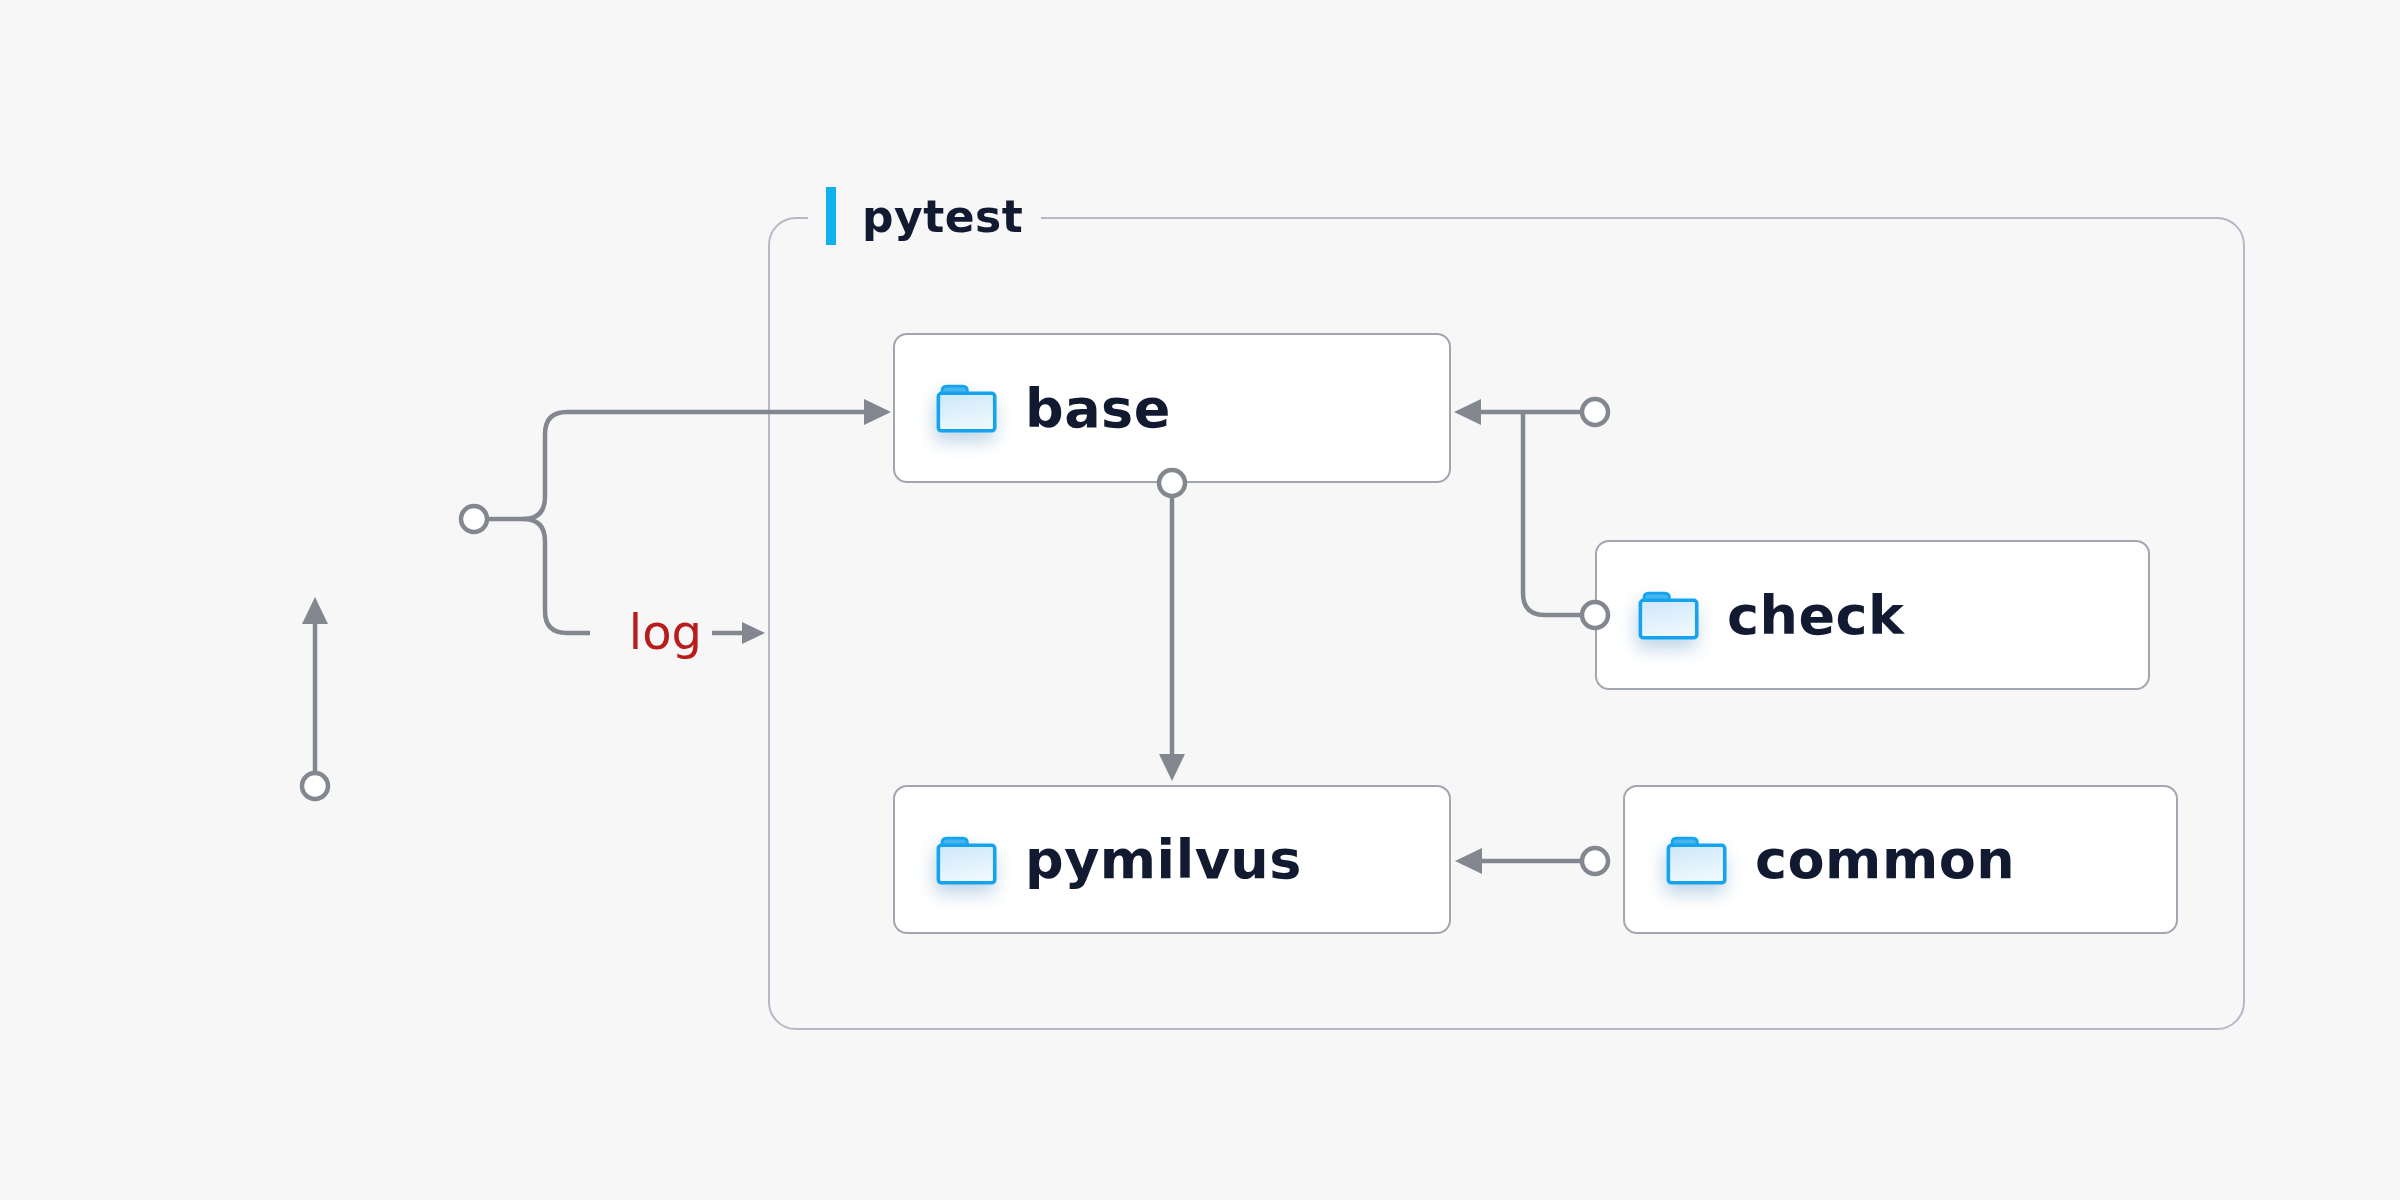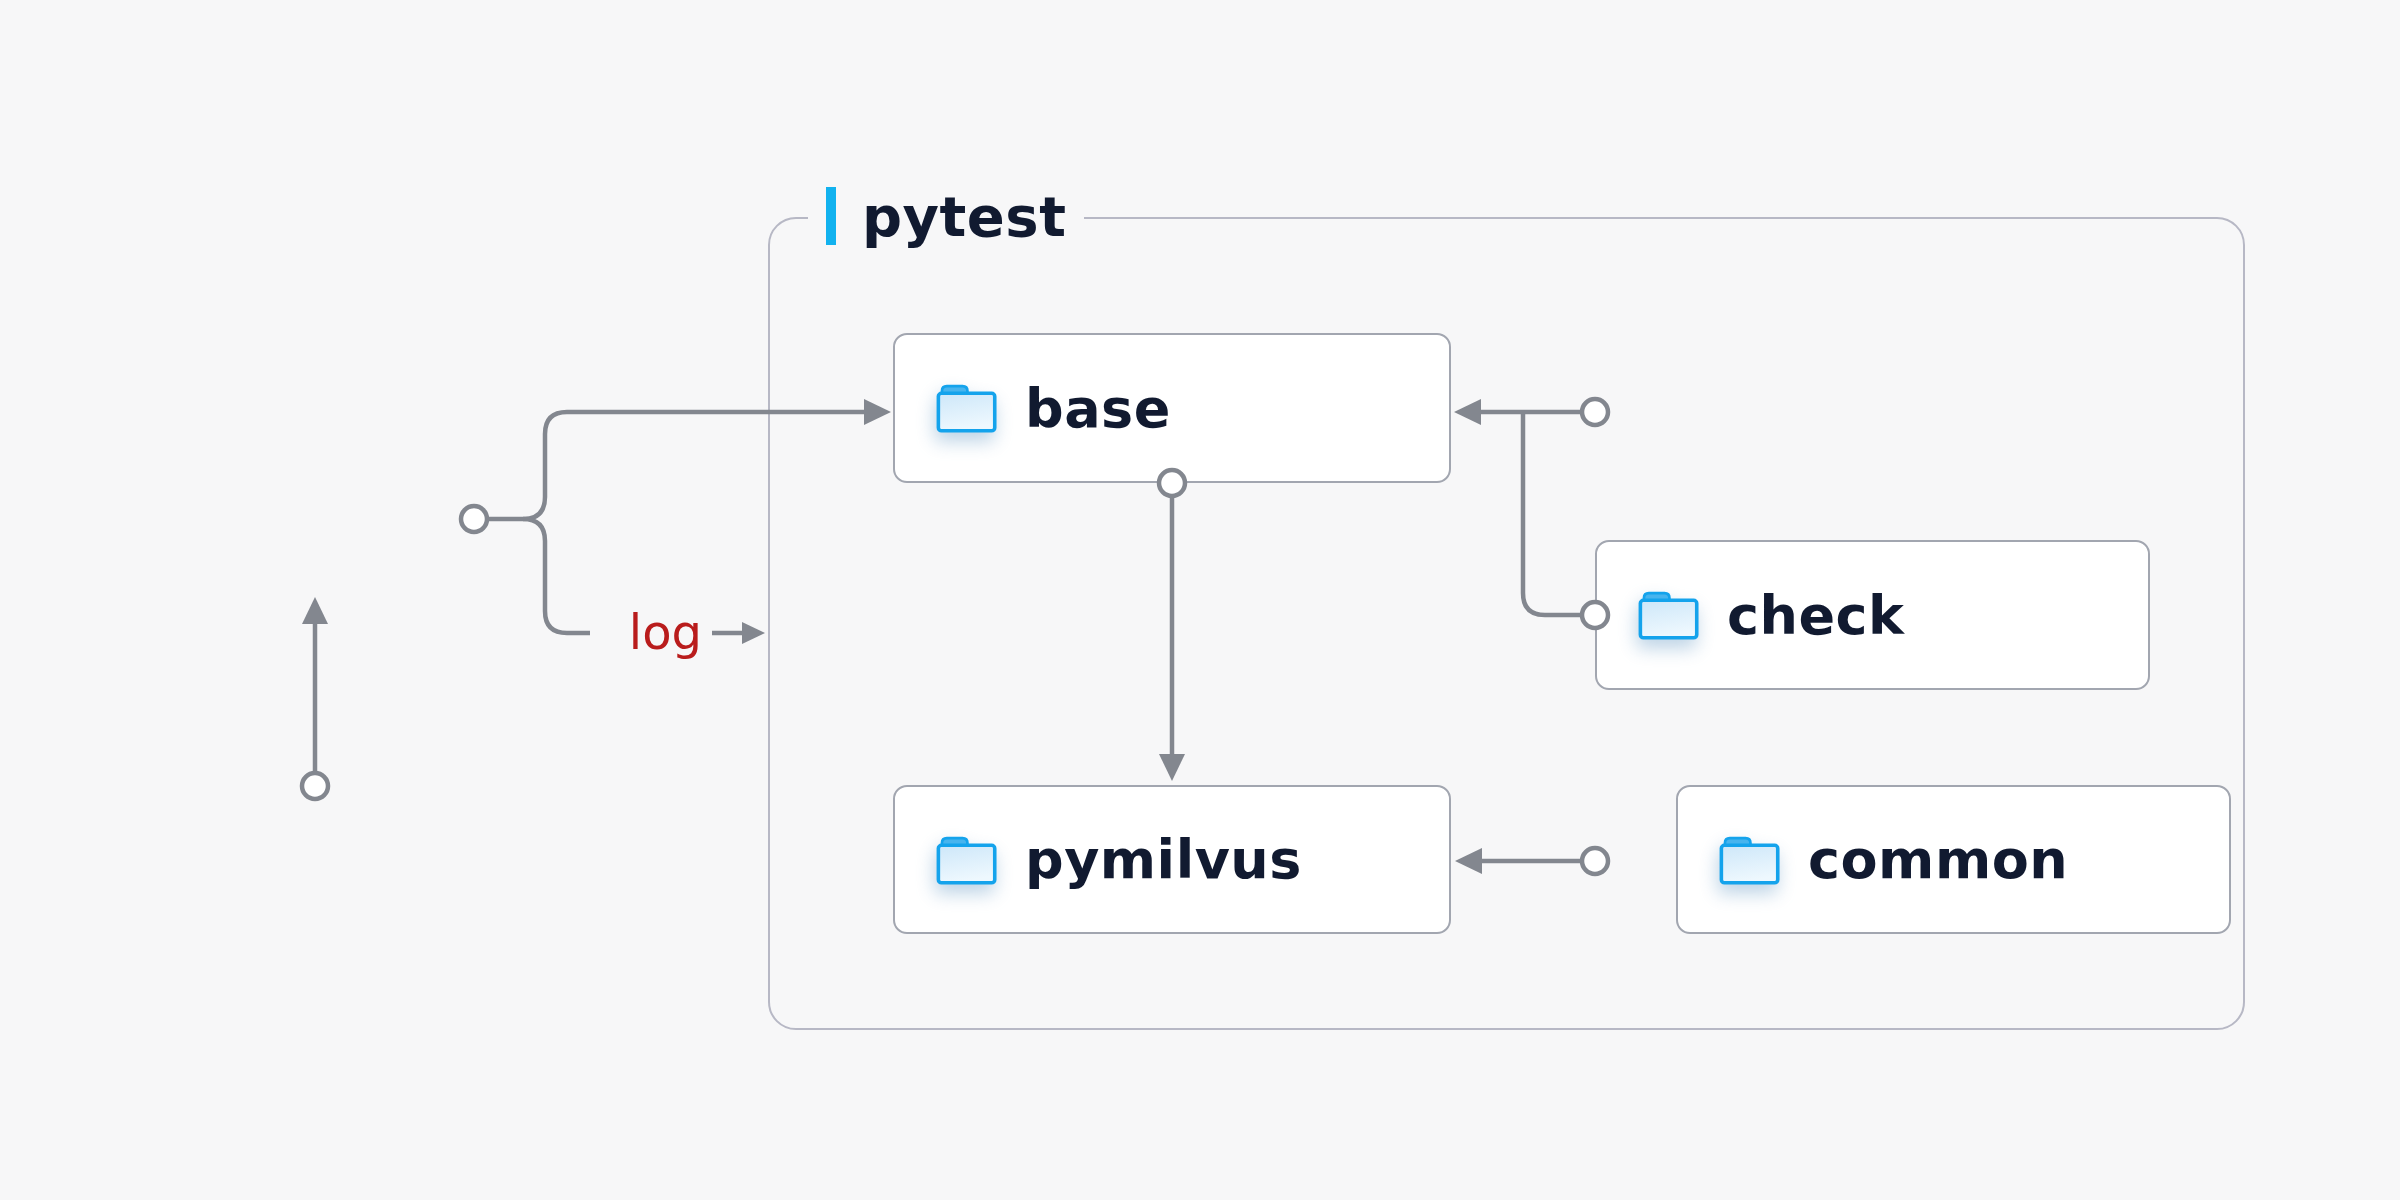--- a/index.html
+++ b/index.html
@@ -11,21 +11,21 @@
   .group{
     position:absolute;left:768px;top:217px;width:1477px;height:813px;
     border:2.5px solid #b7b8c5;border-radius:28px;z-index:1;box-sizing:border-box;
   }
   .group-label{
     position:absolute;left:808px;top:185px;height:62px;
     display:flex;align-items:center;gap:26px;padding:0 18px;
     background:#f7f7f8;z-index:4;
   }
   .accent-bar{width:10px;height:58px;background:#12b2ef;}
-  .group-label-text{font-size:56px;font-weight:700;color:#111a30;letter-spacing:.5px;}
+  .group-label-text{font-size:44px;font-weight:700;color:#111a30;letter-spacing:.5px;}
   
   .node{
     position:absolute;display:flex;align-items:center;gap:24px;
     padding-left:38px;box-sizing:border-box;
     background:#ffffff;border:2.5px solid #a2a6b0;border-radius:14px;z-index:2;
   }
   .node-label{font-size:54px;font-weight:700;color:#111a30;letter-spacing:.5px;}
   svg.folder{
     width:68px;height:60px;flex:0 0 auto;
     filter:drop-shadow(-2px 9px 9px rgba(110,160,200,.45));
@@ -131,20 +131,20 @@
     <span class="node-label">check</span>
   </div>
 
   <div class="node" style="left:893px;top:785px;width:558px;height:149px">
     <svg class="folder" viewBox="0 0 76 64">
         <use href="#folder-shape"></use>
       </svg>
     <span class="node-label">pymilvus</span>
   </div>
 
-  <div class="node" style="left:1676px;top:785px;width:555px;height:149px">
+  <div class="node" style="left:1623px;top:785px;width:555px;height:149px">
     <svg class="folder" viewBox="0 0 76 64">
         <use href="#folder-shape"></use>
       </svg>
     <span class="node-label">common</span>
   </div>
 
 </div>
 
 </body></html>

